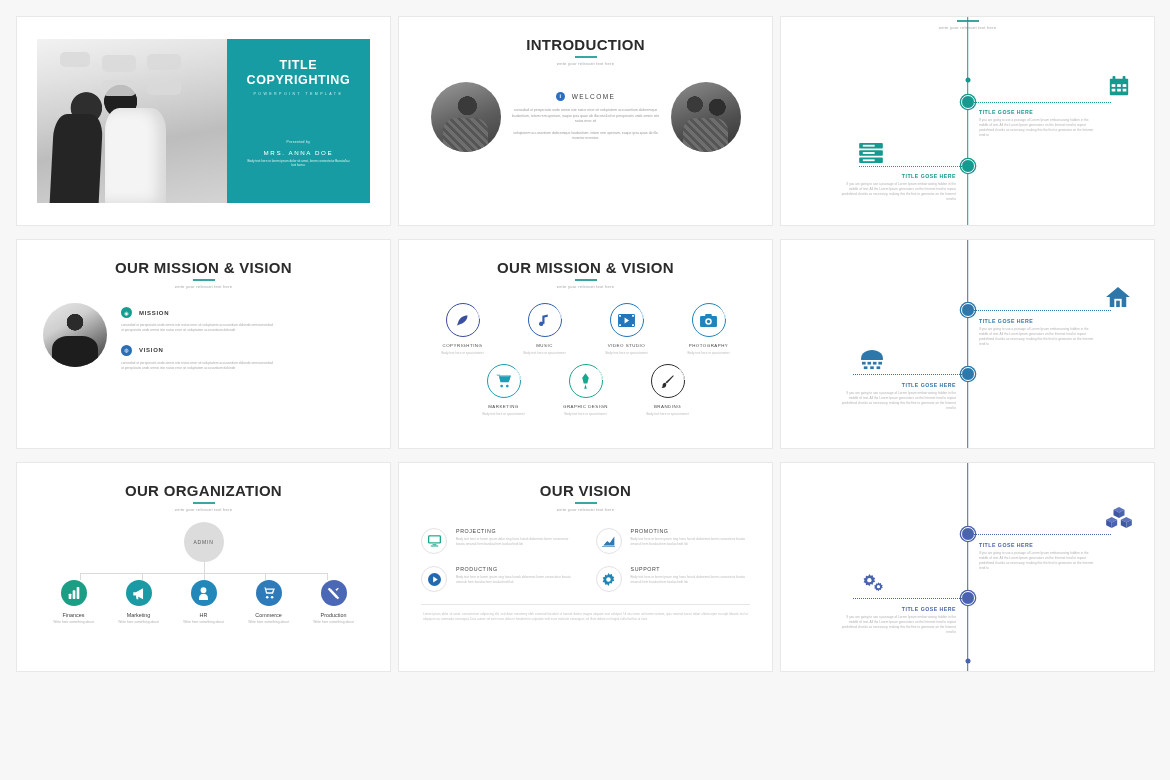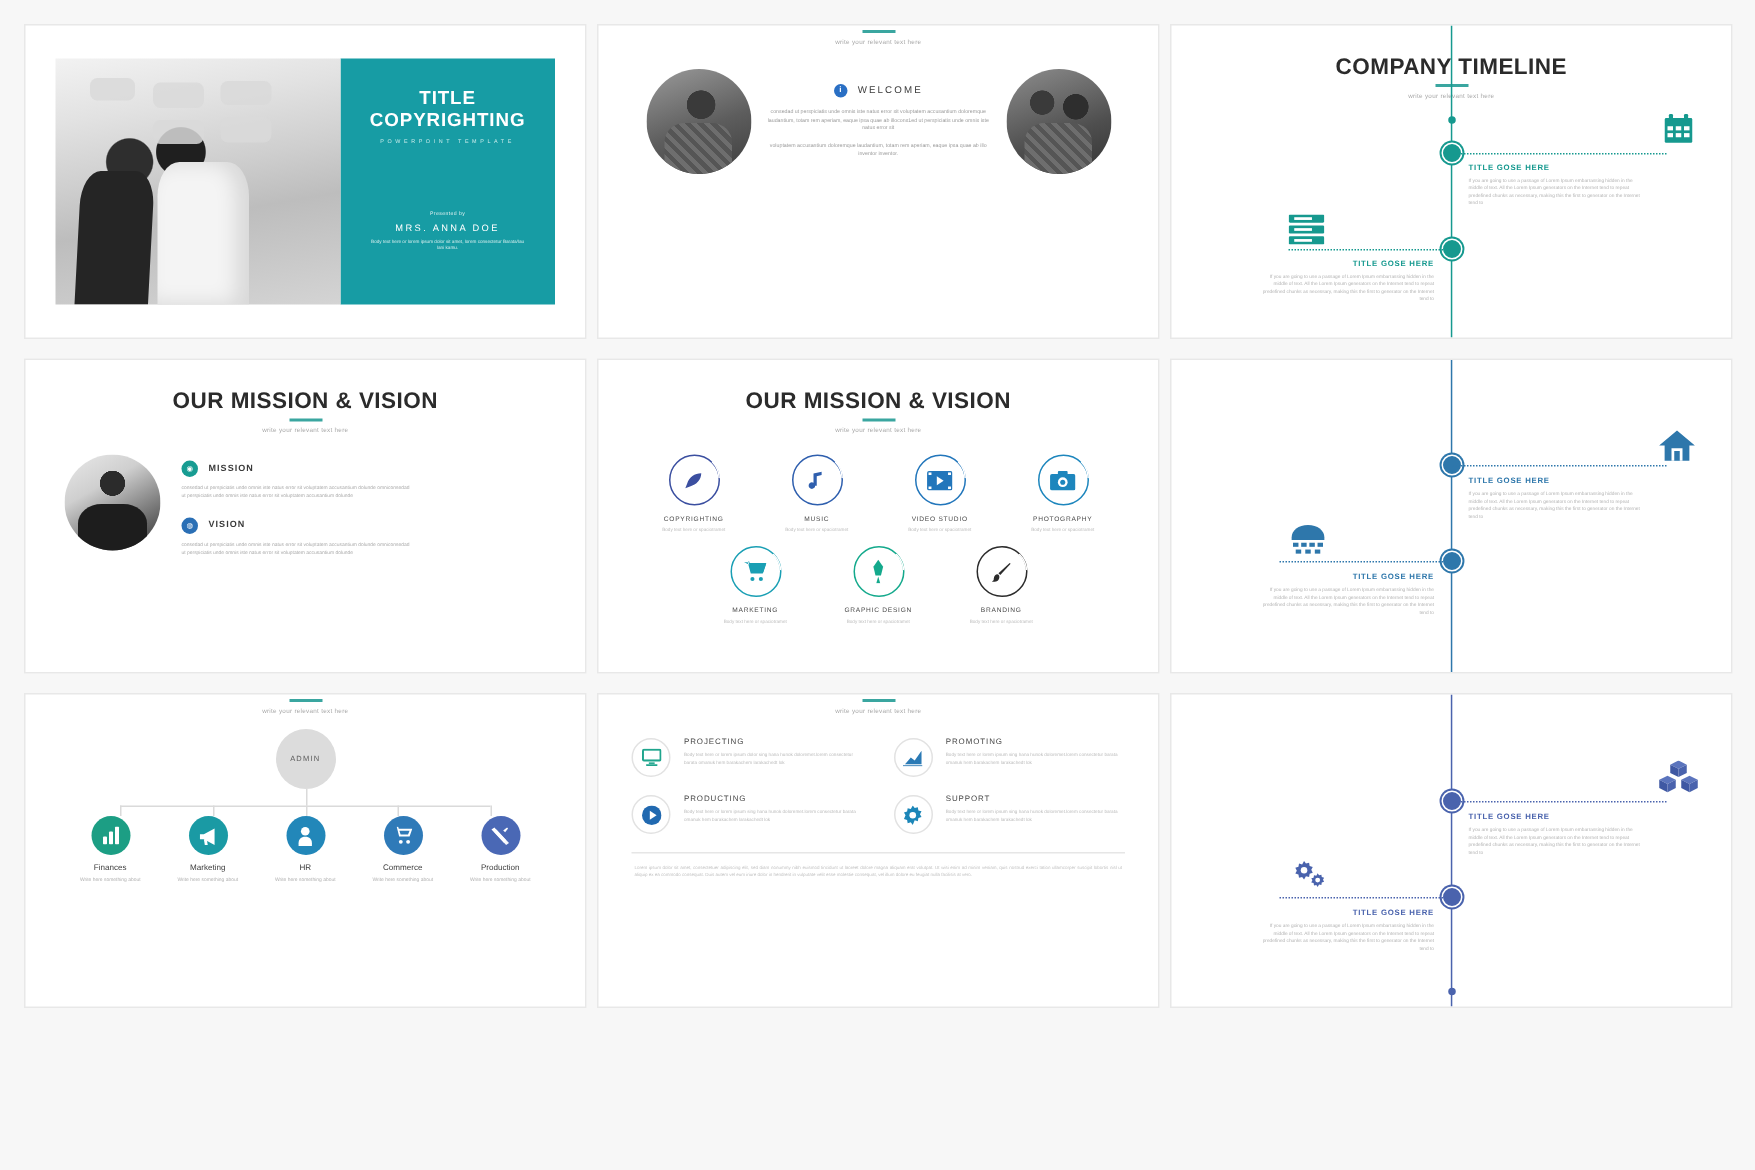--- a/index.html
+++ b/index.html
@@ -220,38 +220,38 @@
         </div>
         <div class="cv-tag">POWERPOINT TEMPLATE</div>
         <div class="cv-presented">Presented by</div>
         <div class="cv-name">MRS. ANNA DOE</div>
         <div class="cv-body">Body text here or lorem ipsum dolor sit amet, lorem consectetur Barata/lau lani kamu.</div>
       </div>
     </div>
   </div>
 
   <div class="slide">
+    <div class="s-title">INTRODUCTION</div>
     <div class="s-rule"></div>
     <div class="s-sub">write your relevant text here</div>
     <div class="intro-row">
       <div class="photo-circle"></div>
       <div class="intro-mid">
         <div class="welcome-row">
           <div class="welcome-dot">i</div>
           <div class="welcome-txt">WELCOME</div>
         </div>
         <div class="intro-p">consedad ut perspiciatis unde omnis iste natus error sit voluptatem accusantium doloremque laudantium, totam rem aperiam, eaque ipsa quae ab illocons1ed ut perspiciatis unde omnis iste natus error sit</div>
         <div class="intro-p second">voluptatem accusantium doloremque laudantium, totam rem aperiam, eaque ipsa quae ab illo inventor inventor.</div>
       </div>
       <div class="photo-circle pc2"></div>
     </div>
   </div>
 
   <div class="slide">
-    <div class="s-title">COMPANY TIMELINE</div>
     <div class="s-rule"></div>
     <div class="s-sub">write your relevant text here</div>
     <div class="tl" style="color:#16998f">
       <div class="tl-axis" style="background:#16998f"></div>
       <div class="tl-cap" style="top:63px"></div>
       <div class="tl-node" style="top:85px"></div>
       <div class="tl-dash" style="left:50%;right:43px;top:85px"></div>
       <div class="tl-icon" style="right:24px;top:58px">
         <svg width="22" height="22" viewBox="0 0 24 24" fill="#16998f">
           <rect x="2" y="4" width="20" height="18" rx="1"></rect>
@@ -440,20 +440,21 @@
         </svg>
       </div>
       <div class="tl-block" style="right:198px;top:142px;text-align:right;color:#2e77ab">
         <h4>TITLE GOSE HERE</h4>
         <p>If you are going to use a passage of Lorem Ipsum embarrassing hidden in the middle of text. All the Lorem Ipsum generators on the Internet tend to repeat predefined chunks as necessary, making this the first to generator on the Internet tend to</p>
       </div>
     </div>
   </div>
 
   <div class="slide">
+    <div class="s-title">OUR ORGANIZATION</div>
     <div class="s-rule"></div>
     <div class="s-sub">write your relevant text here</div>
     <div class="org">
       <div class="org-admin">ADMIN</div>
       <div class="org-connect">
         <div class="vline"></div>
         <div class="hline"></div>
         <div class="drop" style="left:17%"></div>
         <div class="drop" style="left:33.5%"></div>
         <div class="drop" style="left:50%"></div>
@@ -512,20 +513,21 @@
               </svg>
           </div>
           <div class="org-name">Production</div>
           <div class="org-desc">Write here something about</div>
         </div>
       </div>
     </div>
   </div>
 
   <div class="slide">
+    <div class="s-title">OUR VISION</div>
     <div class="s-rule"></div>
     <div class="s-sub">write your relevant text here</div>
     <div class="ov">
       <div class="ov-grid">
         <div class="ov-item">
           <div class="ov-ring">
             <svg width="13" height="12" viewBox="0 0 20 18" fill="#1fa58d">
                 <rect x="0" y="0" width="20" height="13" rx="2"></rect>
                 <rect x="2" y="2" width="16" height="9" fill="#fff"></rect>
                 <rect x="7" y="14" width="6" height="1.6"></rect>

